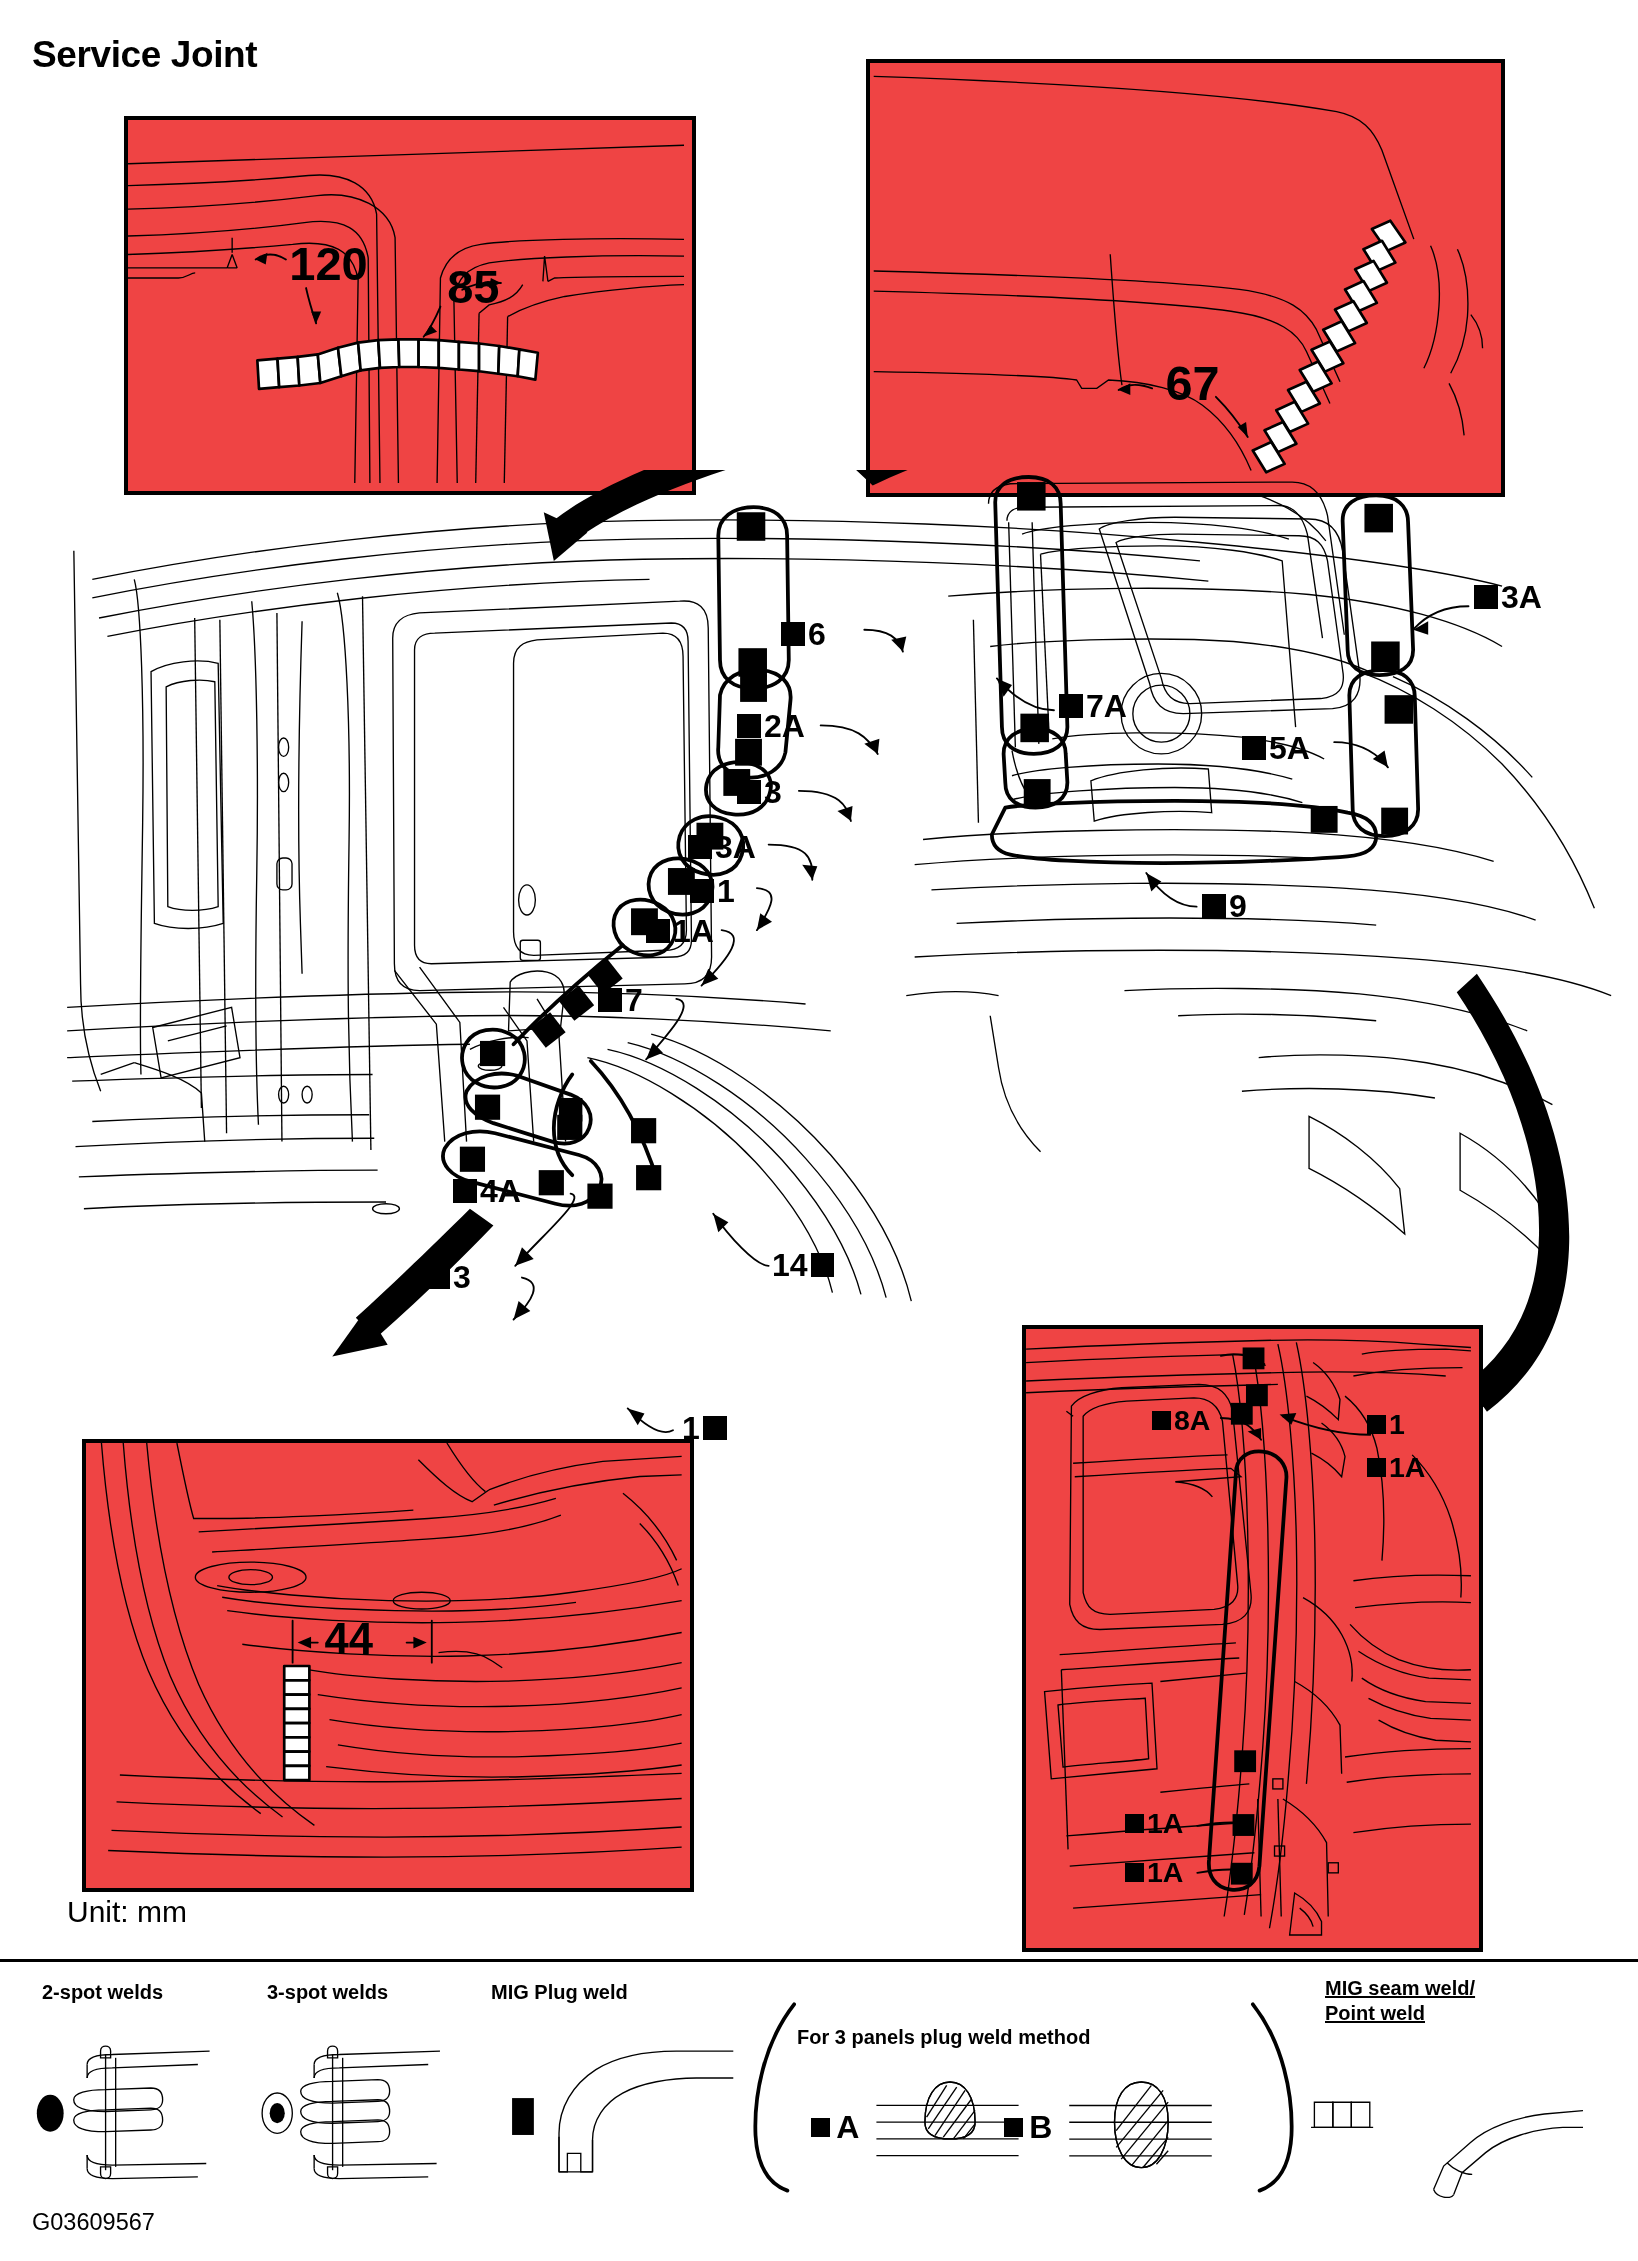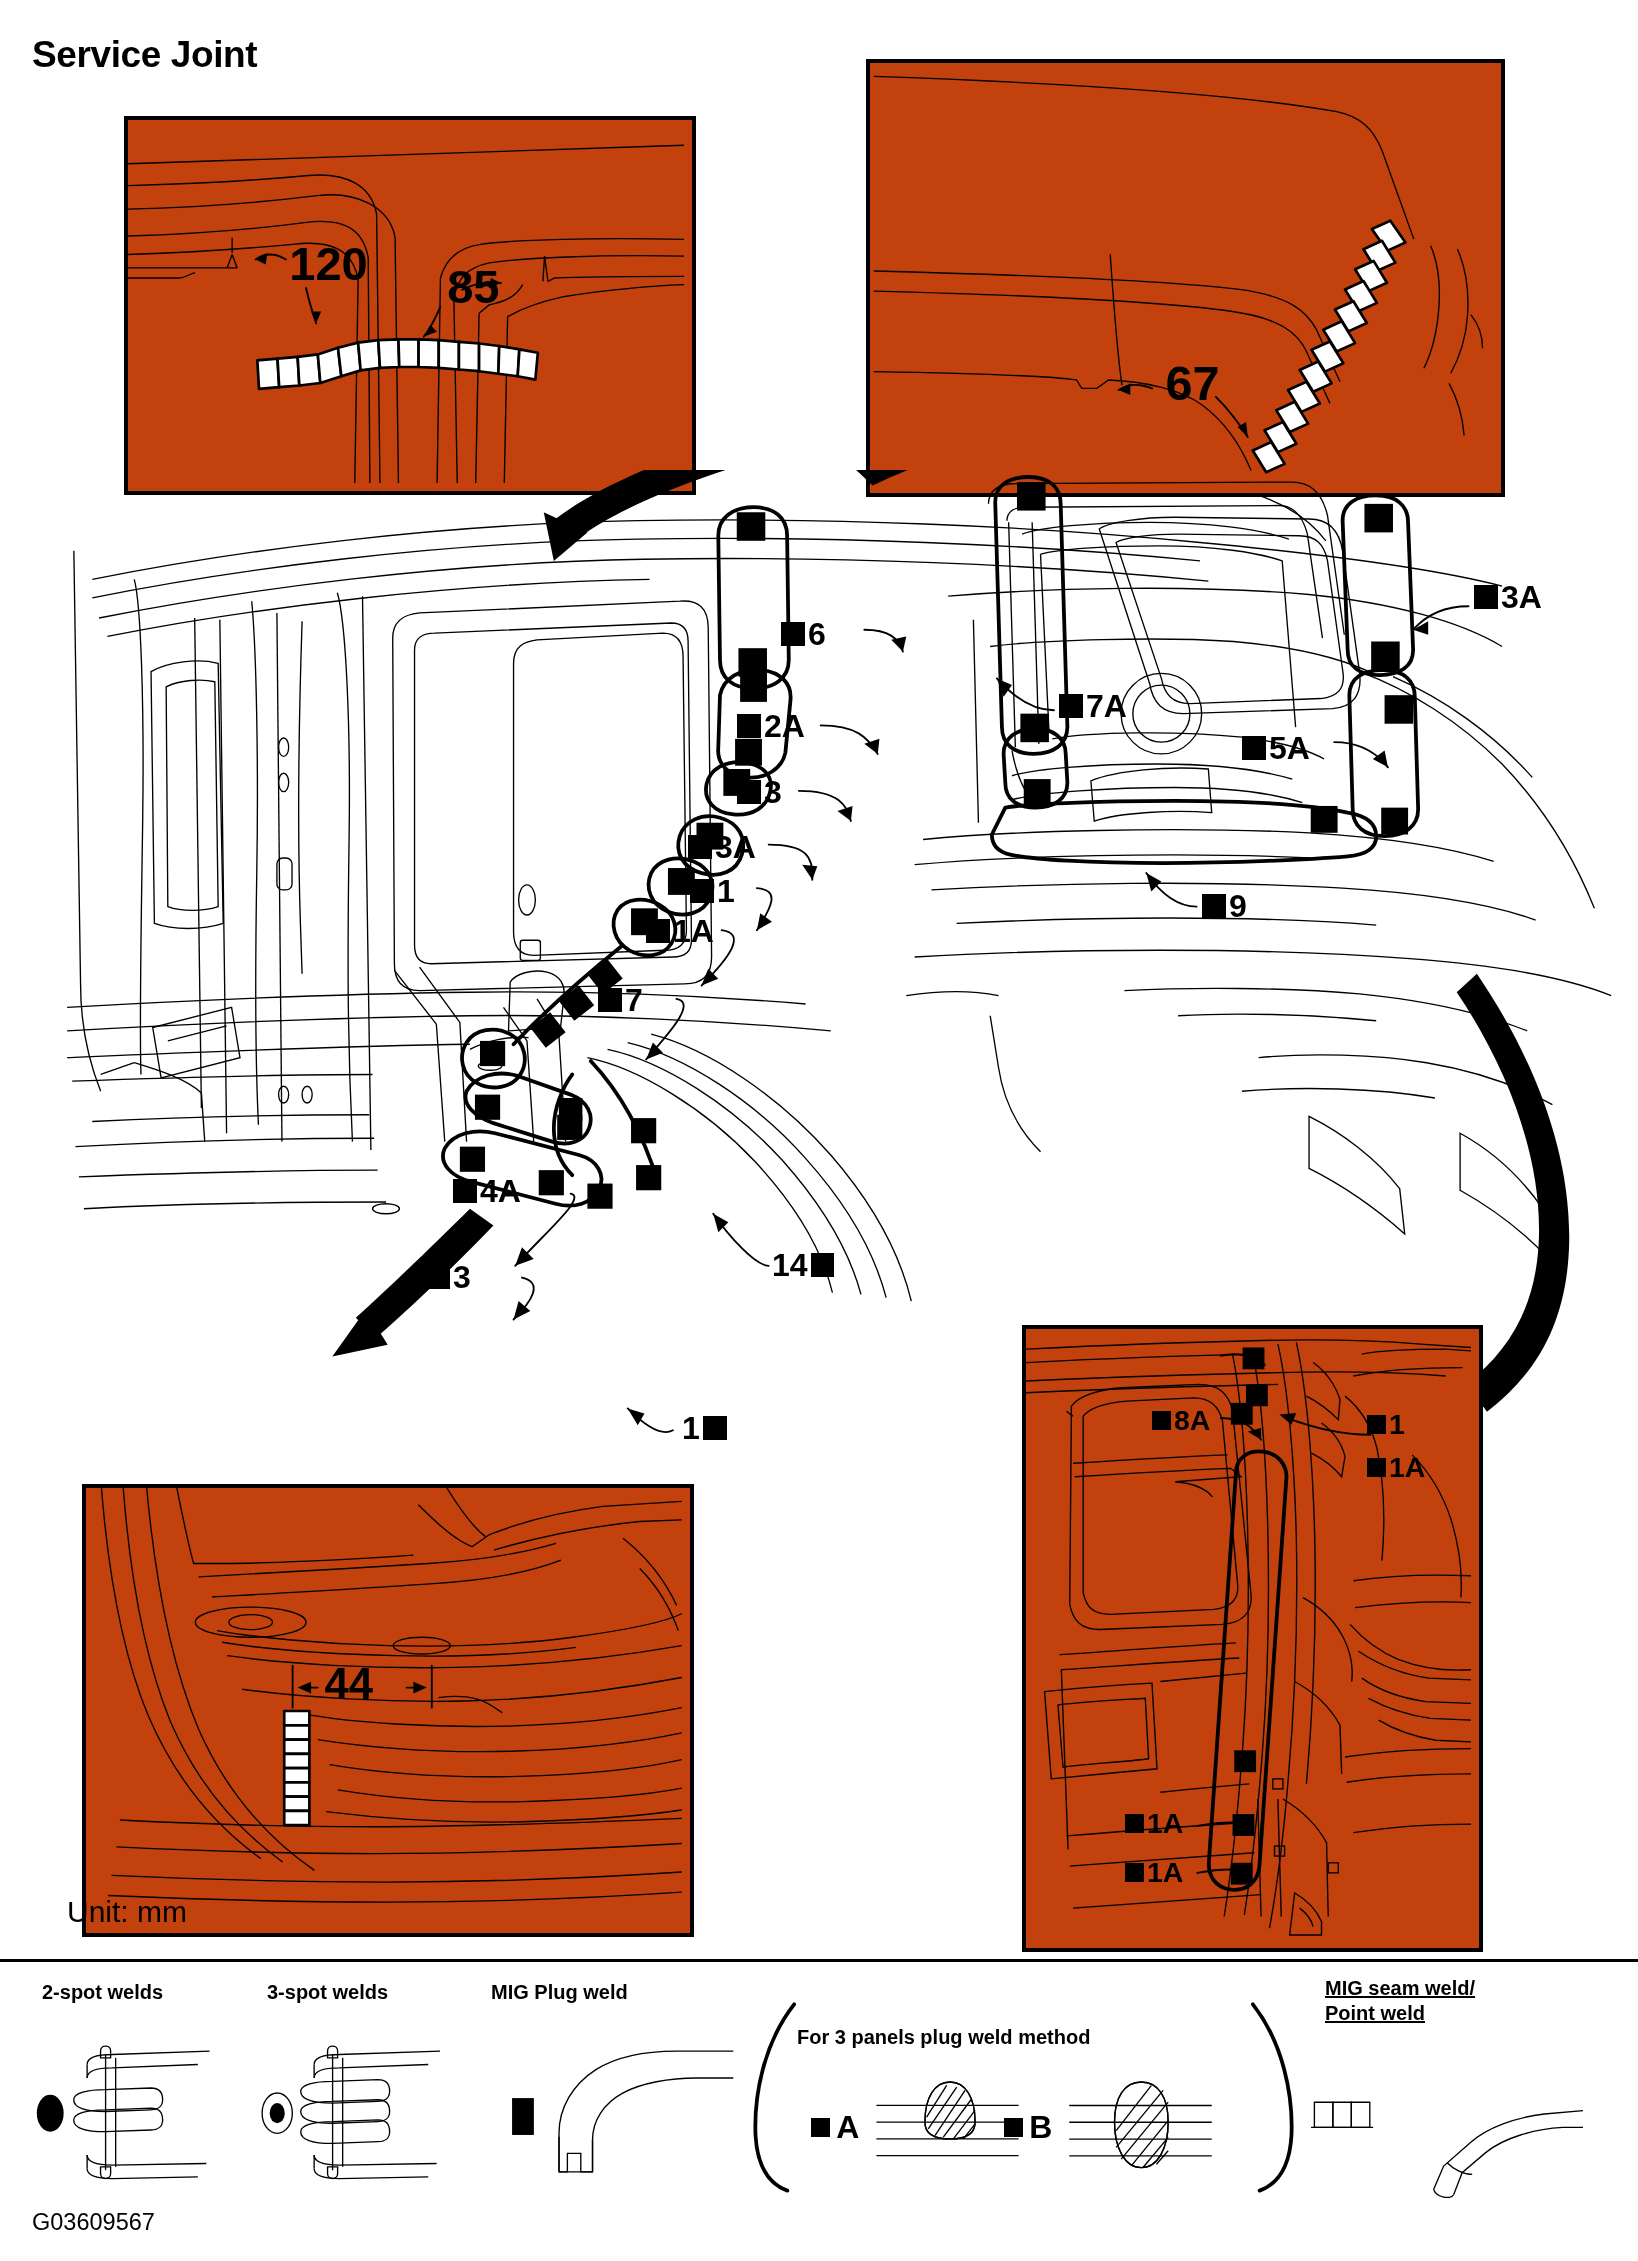--- a/index.html
+++ b/index.html
@@ -5,24 +5,24 @@
   html,body{margin:0;padding:0;background:#ffffff;}
   body{width:1638px;height:2261px;position:relative;
        font-family:"Liberation Sans","DejaVu Sans",sans-serif;color:#000;}
   .page{position:absolute;inset:0;width:1638px;height:2261px;overflow:hidden;}
 
   
   #title{position:absolute;left:32px;top:34px;font-size:37px;font-weight:bold;
          letter-spacing:-0.4px;}
 
   
-  .panel{position:absolute;border:4.2px solid #000;background:#c2410c;overflow:hidden;text-align:right;}
+  .panel{position:absolute;border:4.2px solid #000;background:#ef4444;overflow:hidden;text-align:right;}
   #panel-topleft{left:124px;top:116px;width:564px;height:371px;}
   #panel-topright{left:866px;top:59px;width:631px;height:430px;}
-  #panel-bottomleft{left:82px;top:1484px;width:604px;height:445px;}
+  #panel-bottomleft{left:82px;top:1439px;width:604px;height:445px;}
   #panel-bottomright{left:1022px;top:1325px;width:453px;height:619px;}
 
   .panel svg,.mainsvg{display:block;}
 
   
   .lbl{position:absolute;display:flex;align-items:center;gap:3.4px;
        font-size:32px;font-weight:bold;line-height:1;white-space:nowrap;}
   .lbl.rev{flex-direction:row-reverse;}
   .sq{display:inline-block;width:23.5px;height:23.5px;background:#000;flex:0 0 auto;}
   .sq.sm{width:18.5px;height:18.5px;}

